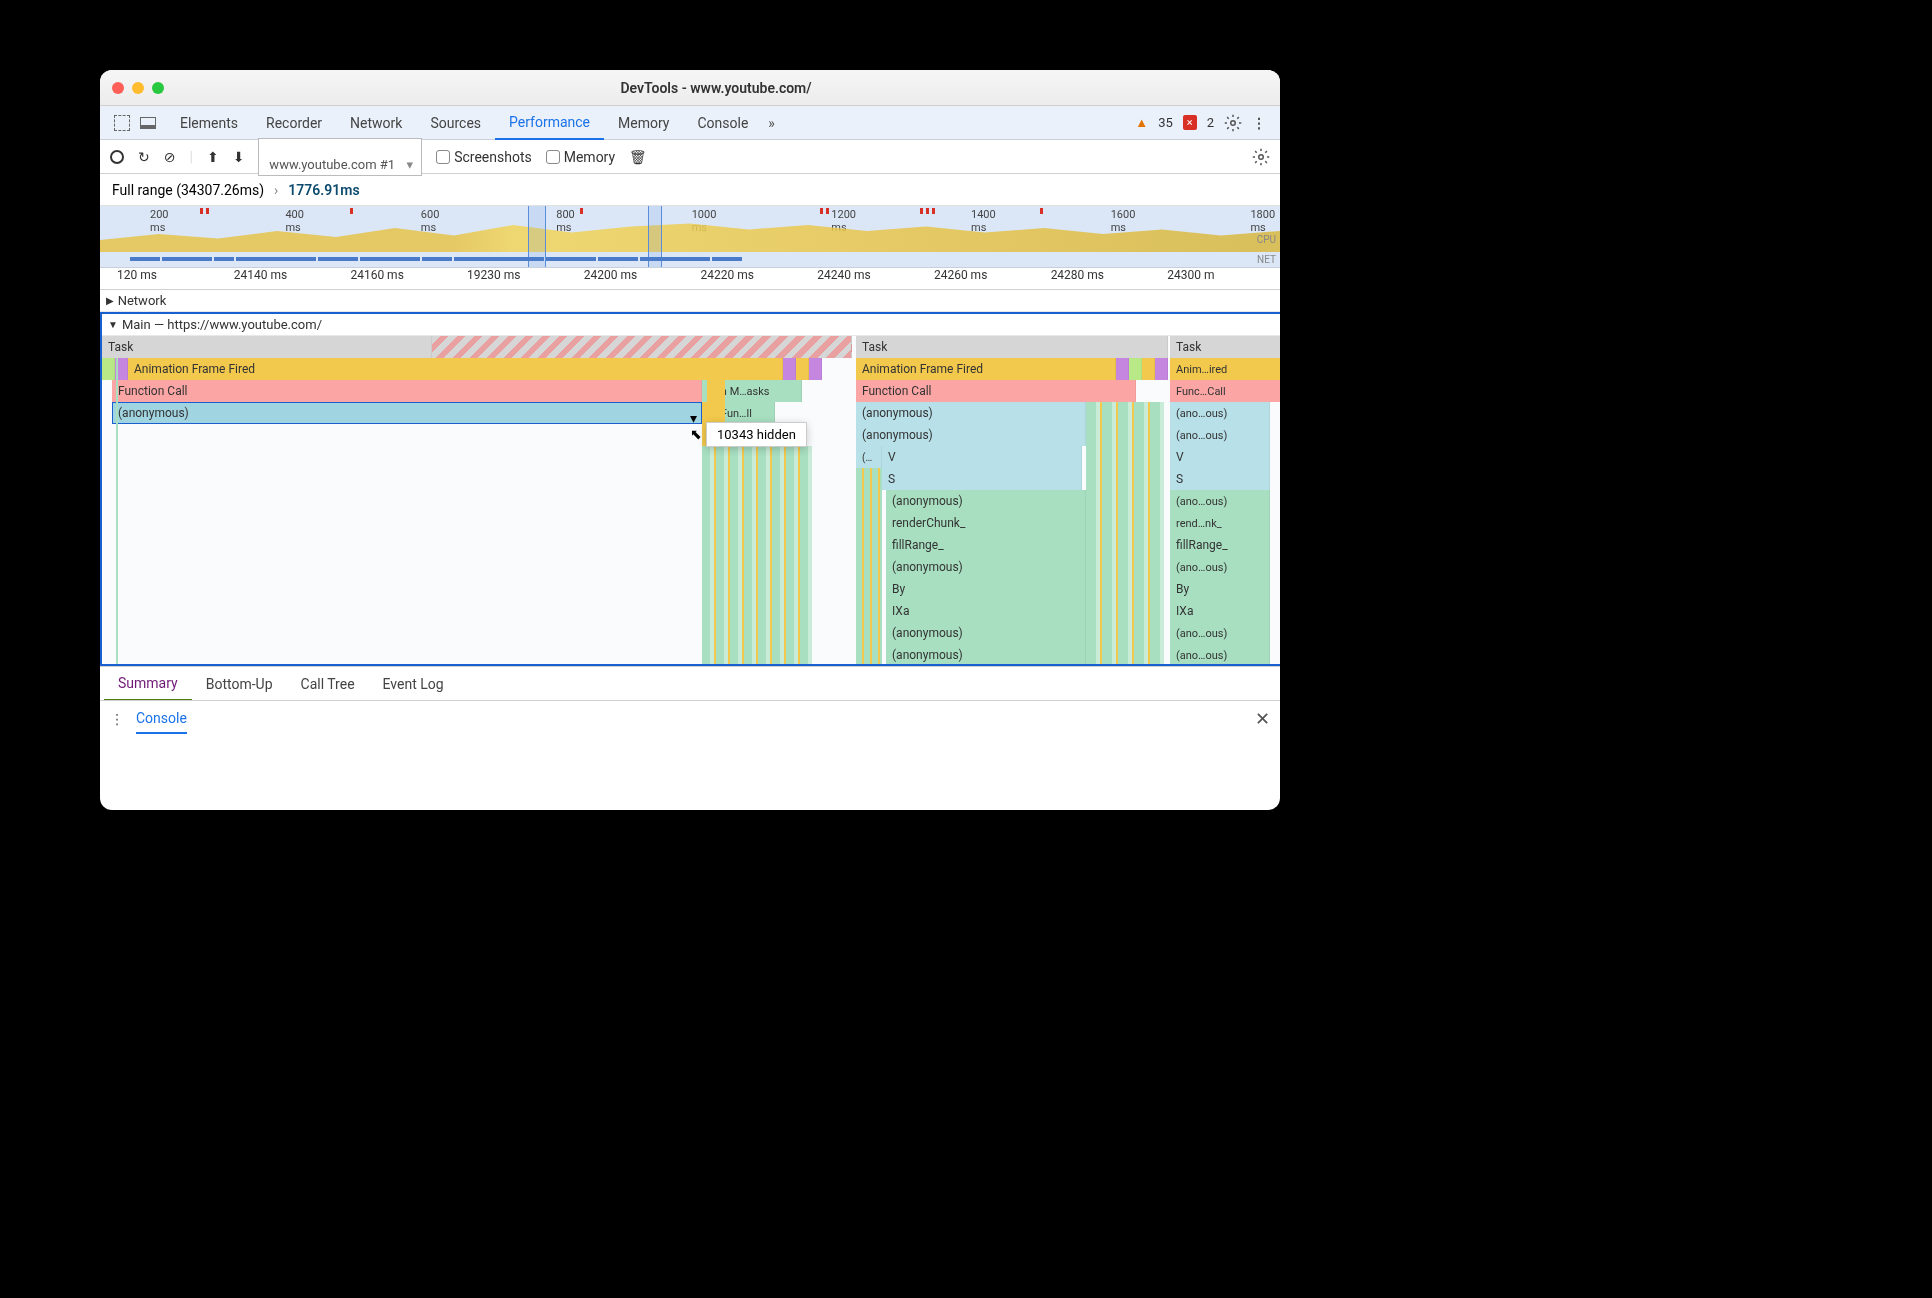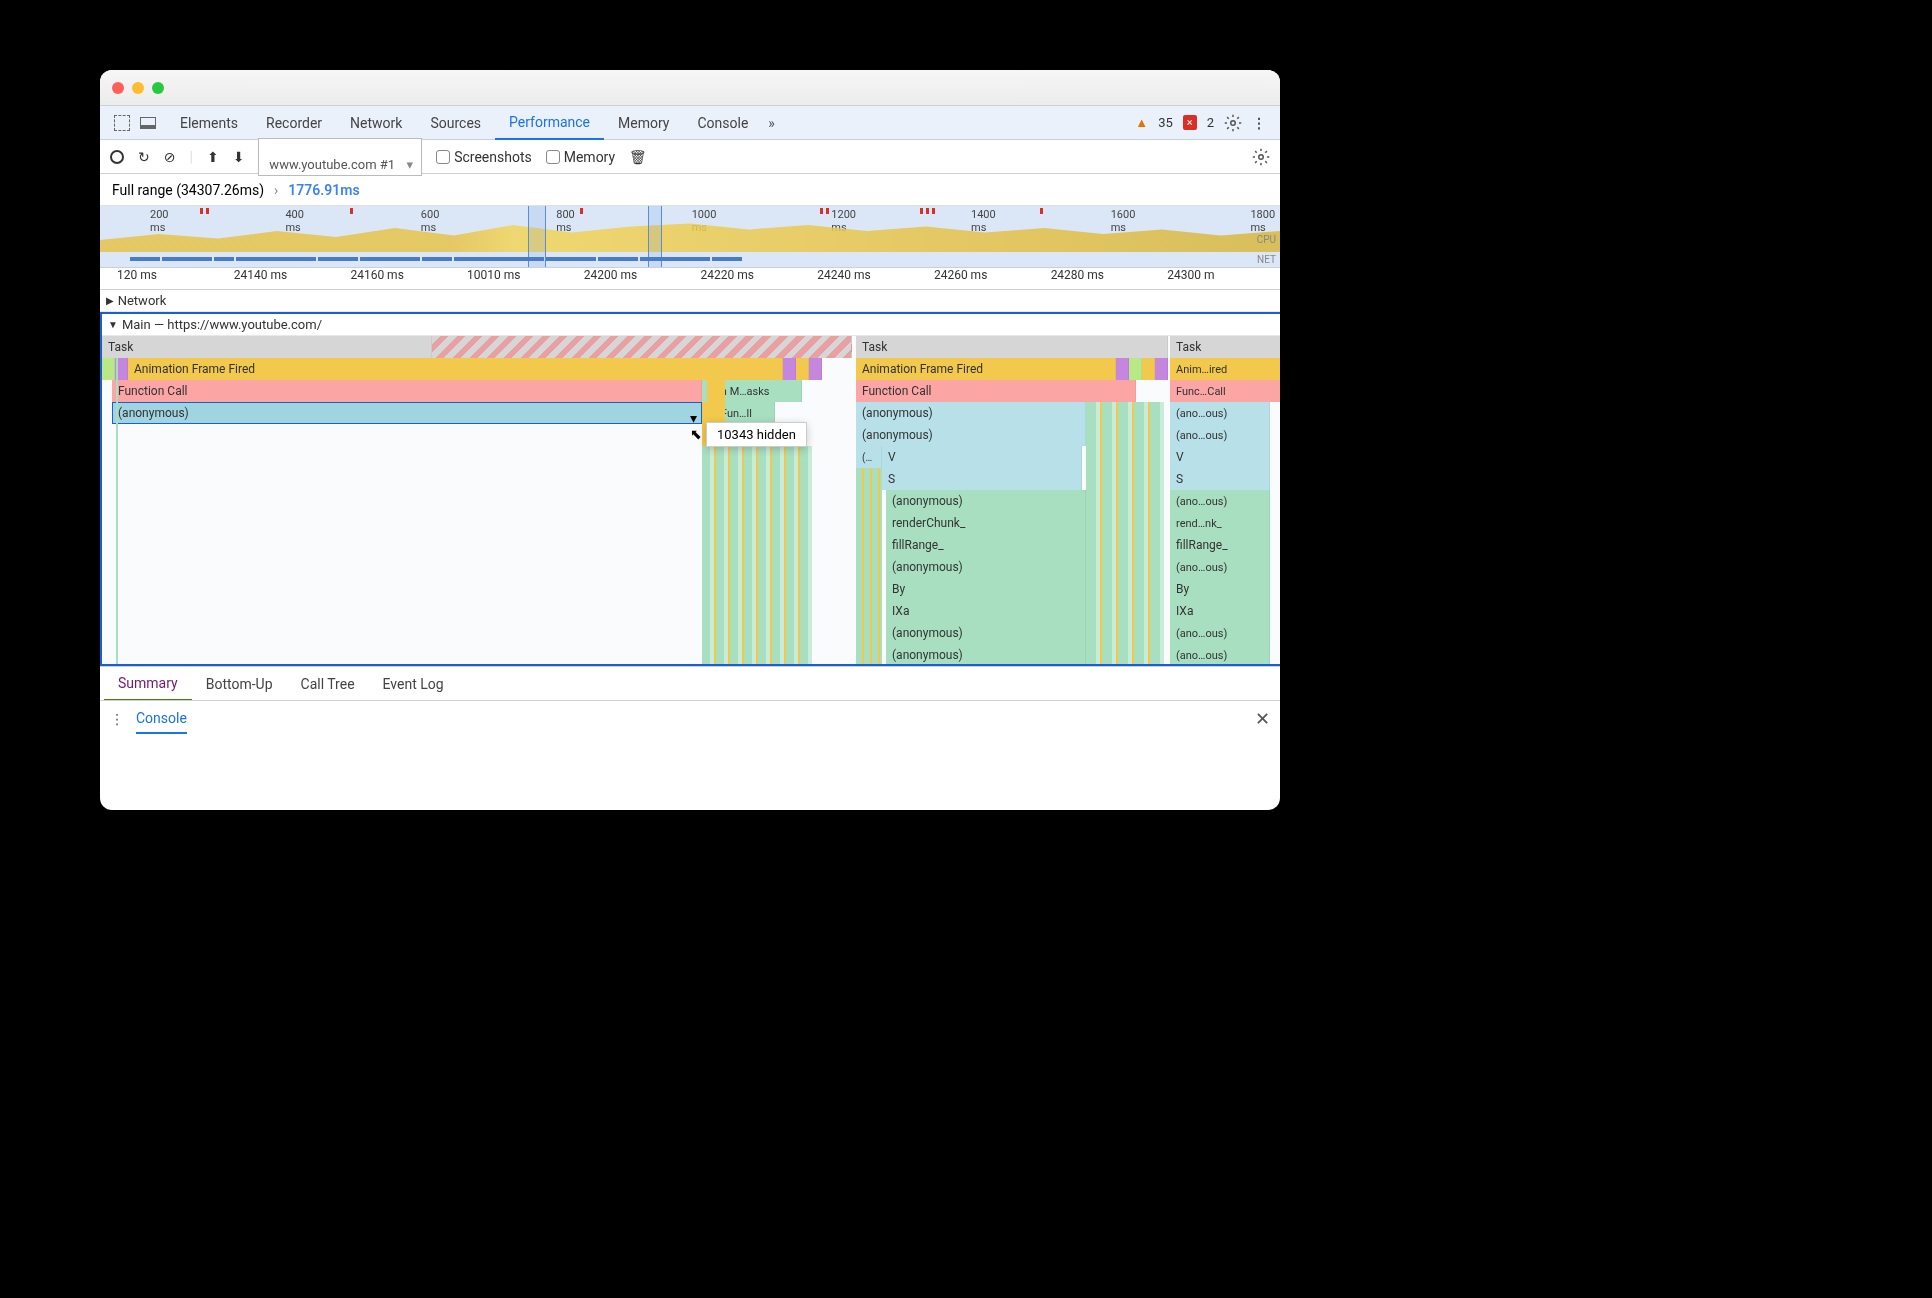--- a/index.html
+++ b/index.html
@@ -22,21 +22,21 @@
 .errn{color:#333;font-size:13px}
 .gear{width:18px;height:18px;color:#555}
 .toolbar{height:34px;background:#fff;border-bottom:1px solid #d0d0d0;display:flex;align-items:center;padding:0 10px;gap:14px;font-size:14px;color:#333}
 .rec{width:14px;height:14px;border:2px solid #333;border-radius:50%}
 .sel{border:1px solid #bbb;padding:18px 26px 3px 10px;font-size:13px;color:#555;background:#fff;position:relative}
 .sel::after{content:"▾";position:absolute;right:8px;color:#888}
 .cb{width:14px;height:14px;border:1.5px solid #888;border-radius:3px;margin-right:4px}
 .cbl{display:flex;align-items:center;font-size:14px;color:#333}
 .breadcrumb{height:32px;display:flex;align-items:center;padding:0 12px;font-size:14px;border-bottom:1px solid #e0e0e0}
 .breadcrumb .sep{margin:0 10px;color:#888}
-.breadcrumb .cur{color:#3b82f6;font-weight:600}
+.breadcrumb .cur{color:#0c4a6e;font-weight:600}
 .overview{height:62px;background:#dbe7f7;position:relative;border-bottom:1px solid #c8d0dc;overflow:hidden}
 .ov-ticks{display:flex;font-size:11px;color:#444;padding:2px 0 0 50px;gap:110px}
 .ov-wave{position:absolute;top:16px;left:0;right:0;height:30px;background:linear-gradient(90deg,#e6c34a 0%,#e6c34a 30%,#f2d45a 35%,#e6c34a 70%,#d8b840 100%);opacity:.85;clip-path:polygon(0 60%,5% 40%,10% 55%,15% 30%,20% 50%,25% 20%,30% 45%,35% 10%,40% 35%,45% 15%,50% 5%,55% 25%,60% 10%,65% 30%,70% 15%,75% 35%,80% 20%,85% 40%,90% 25%,95% 45%,100% 30%,100% 100%,0 100%)}
 .ov-net{position:absolute;bottom:4px;left:0;right:0;height:6px;display:flex;gap:2px;padding:0 30px}
 .ov-net span{height:4px;background:#4a7bc8}
 .ov-lbl{position:absolute;right:4px;font-size:10px;color:#888}
 .ov-lbl.cpu{top:28px}.ov-lbl.net{bottom:2px}
 .ov-mark{position:absolute;top:2px;height:8px;display:flex;gap:3px}
 .ov-mark span{width:3px;height:6px;background:#d93025}
 .ov-sel{position:absolute;top:0;bottom:0;background:rgba(90,140,220,.15);border-left:1px solid #5a8cdc;border-right:1px solid #5a8cdc}
@@ -73,20 +73,21 @@
 <body>
 
 <div class="window">
 
   <div class="titlebar">
     <div class="traffic">
       <div class="dot r"></div>
       <div class="dot y"></div>
       <div class="dot g"></div>
     </div>
+    <div class="title">DevTools - www.youtube.com/</div>
   </div>
 
   <div class="tabs">
     <div class="pick"></div>
     <div class="dock"></div>
     <div class="tab">Elements</div>
     <div class="tab">Recorder</div>
     <div class="tab">Network</div>
     <div class="tab">Sources</div>
     <div class="tab active">Performance</div>
@@ -187,21 +188,21 @@
         <span style="width:30px"></span>
     </div>
     <span class="ov-lbl cpu">CPU</span>
     <span class="ov-lbl net">NET</span>
   </div>
 
   <div class="ruler">
     <span>120 ms</span>
     <span>24140 ms</span>
     <span>24160 ms</span>
-    <span>10010 ms</span>
+    <span>19230 ms</span>
     <span>24200 ms</span>
     <span>24220 ms</span>
     <span>24240 ms</span>
     <span>24260 ms</span>
     <span>24280 ms</span>
     <span>24300 m</span>
   </div>
 
   <div class="track">
     <div class="track-hdr">

